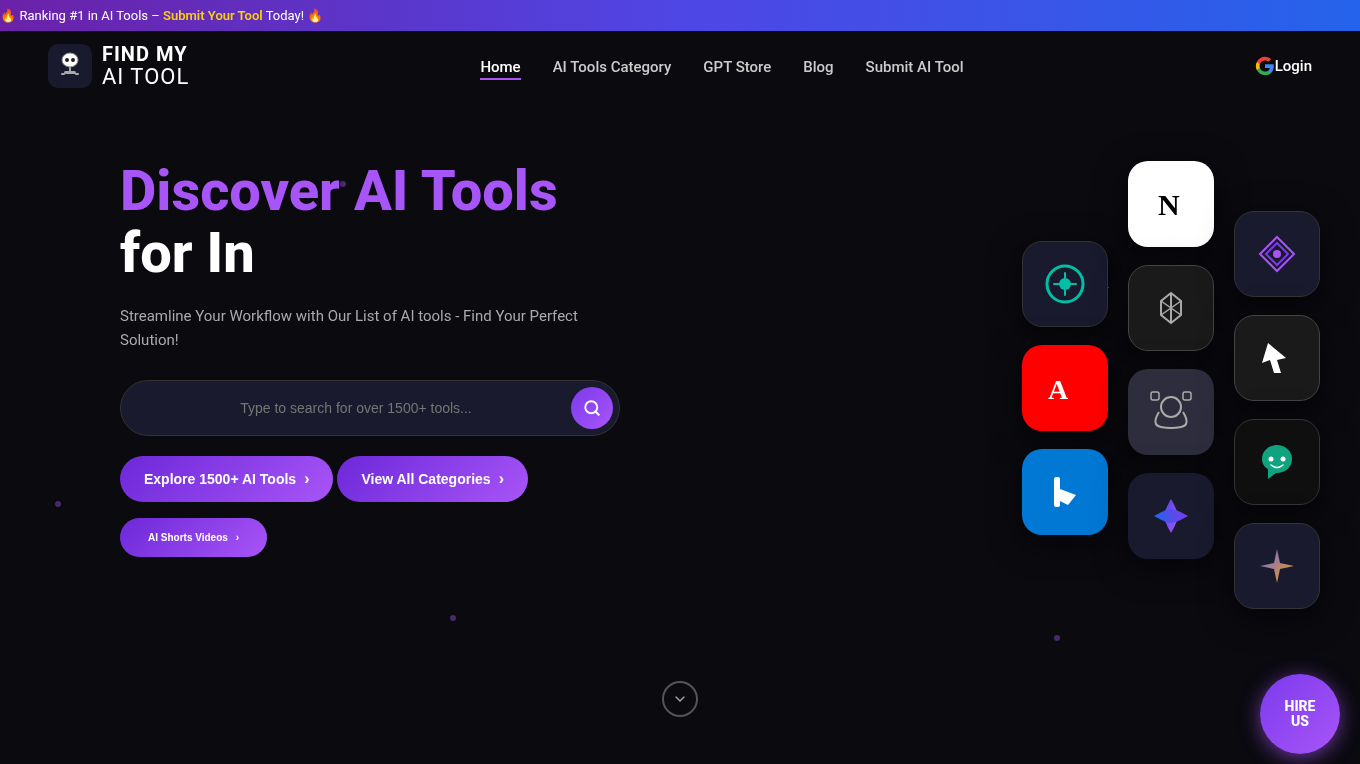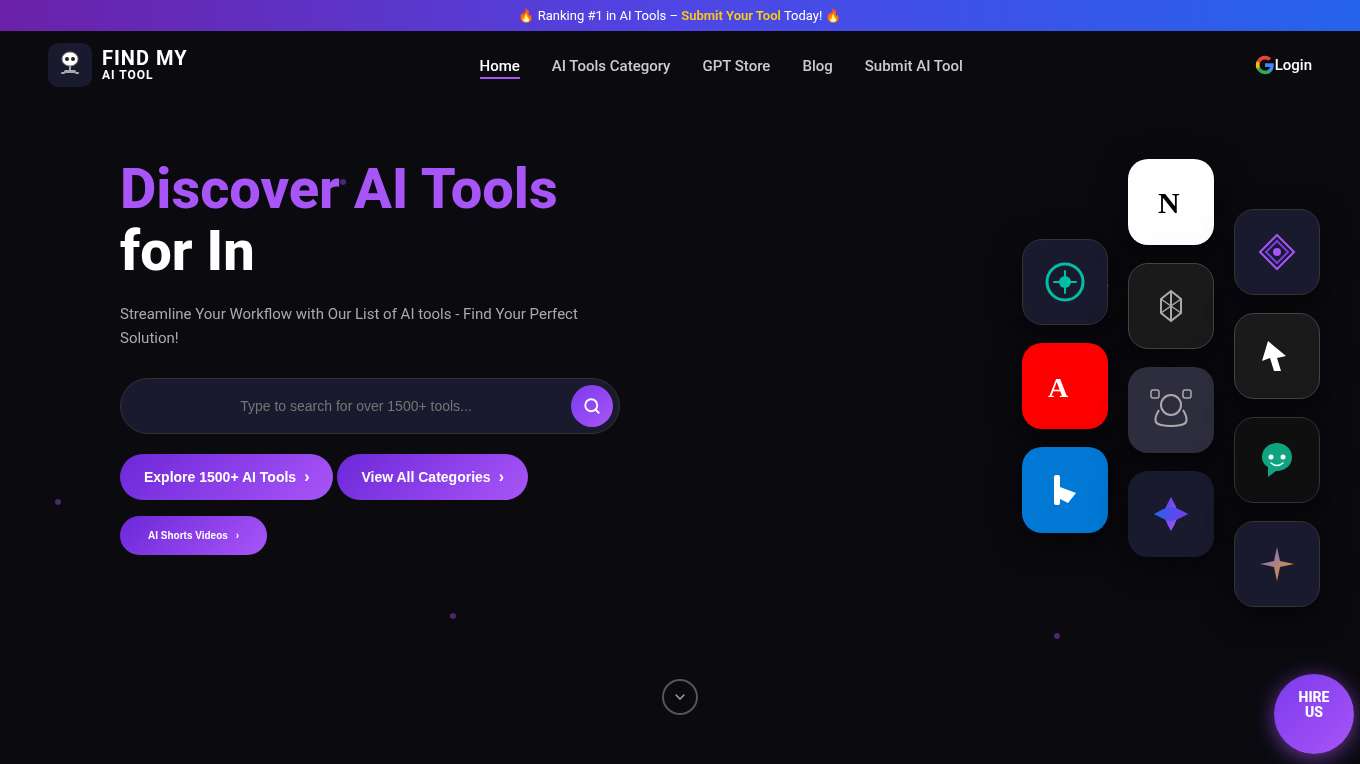--- a/index.html
+++ b/index.html
@@ -8,21 +8,20 @@
       background: #0a0a0f;
       color: #fff;
       min-height: 764px;
       overflow: hidden;
       position: relative;
     }
 
     
     .top-banner {
       background: linear-gradient(90deg, #6b21a8, #4f46e5, #2563eb);
-      text-align: center;
       padding: 8px 0;
       font-size: 13px;
       color: #fff;
     }
     .top-banner a {
       color: #facc15;
       text-decoration: none;
       font-weight: 600;
     }
 
@@ -57,22 +56,22 @@
       flex-direction: column;
       line-height: 1.1;
     }
     .logo-text .find-my {
       font-size: 20px;
       font-weight: 700;
       color: #fff;
       letter-spacing: 1px;
     }
     .logo-text .ai-tool {
-      font-size: 12px;
-      font-weight: 700;
+      font-size: 22px;
+      font-weight: 400;
       color: #fff;
       letter-spacing: 1px;
     }
 
     .nav-links {
       display: flex;
       align-items: center;
       gap: 32px;
       list-style: none;
     }
@@ -270,33 +269,34 @@
       justify-content: center;
       color: #aaa;
       cursor: pointer;
       font-size: 16px;
       z-index: 10;
     }
 
     .hire-us-bubble {
       position: fixed;
       bottom: 10px;
-      right: 6px;
+      right: 20px;
       background: linear-gradient(135deg, #7c3aed, #a855f7);
       color: #fff;
       font-size: 15px;
       font-weight: 800;
       padding: 16px 20px;
       border-radius: 50%;
       cursor: pointer;
       text-align: center;
       line-height: 1.1;
       width: 80px;
       height: 80px;
       display: flex;
+      align-items: center;
       justify-content: center;
       z-index: 100;
       box-shadow: 0 4px 20px rgba(168, 85, 247, 0.6);
     }
   </style>
 </head>
 <body>
 
 <div class="top-banner">
   <span>🔥 Ranking #1 in AI Tools –</span>

